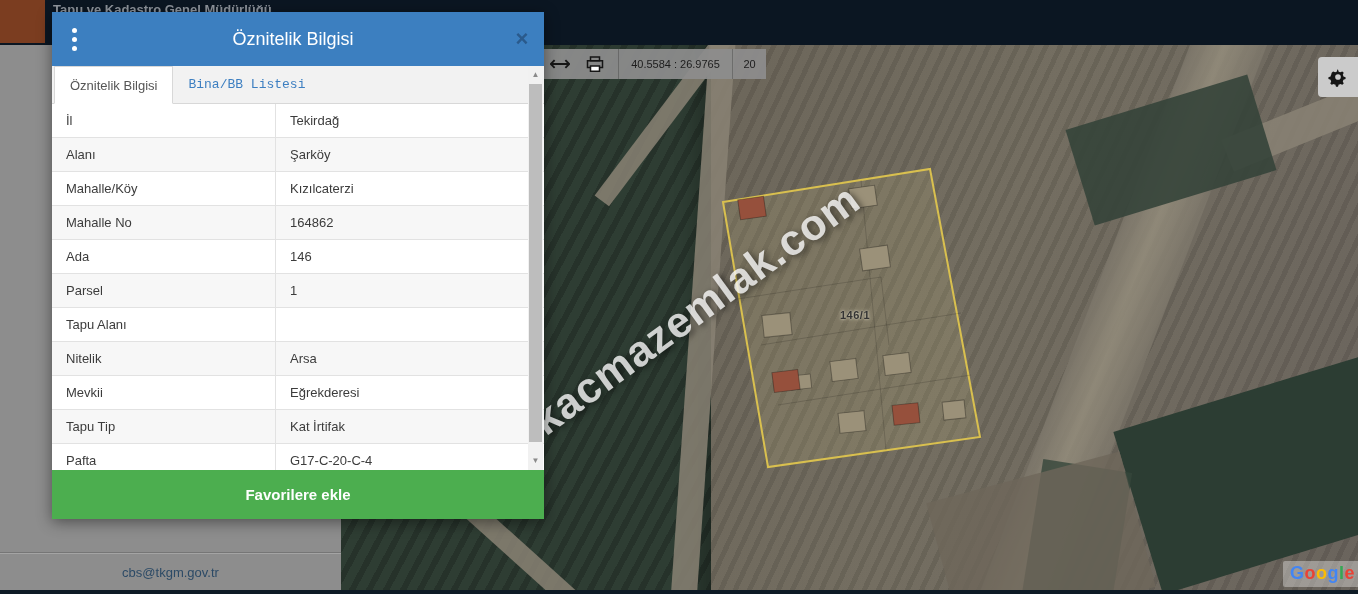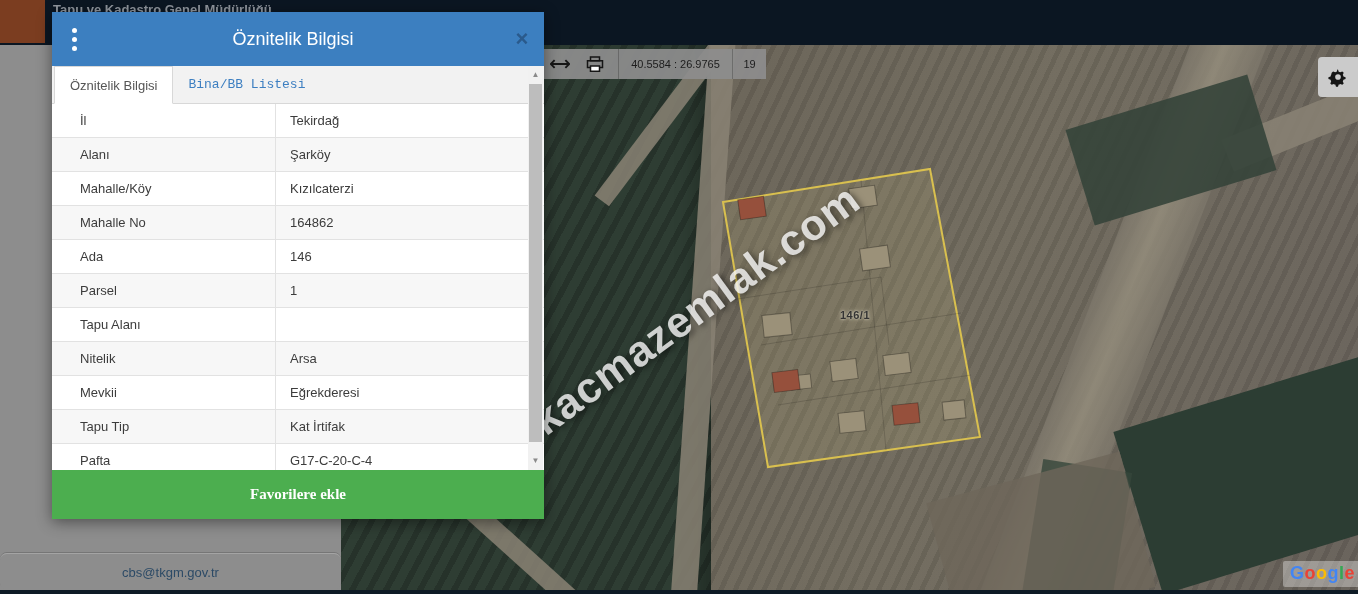--- a/index.html
+++ b/index.html
@@ -56,51 +56,51 @@
   .google-logo { position:absolute; left:1283px; top:561px; padding:2px 7px 3px;
          background:rgba(255,255,255,0.35); border-radius:2px; font-size:18px; font-weight:bold; z-index:6;
          letter-spacing:0.5px; }
   .gl-1,.gl-4 { color:#4285F4; } .gl-2,.gl-6 { color:#EA4335; } .gl-3 { color:#FBBC05; } .gl-5 { color:#34A853; }
 
   .bottom-strip { position:absolute; left:0; bottom:0; width:1358px; height:4px; background:#0e1b26; z-index:7; }
 
   
   .sidebar { position:absolute; left:0; top:45px; width:341px; height:545px; background:#8d8d8d; z-index:2; }
   .sidebar-footer { position:absolute; left:0; bottom:0; width:100%; height:37px;
-         border-top:1px solid #a4a4a4; box-shadow:0 -1px 0 #767676; display:flex; align-items:center; justify-content:center;border-radius:7px; }
+         border-top:1px solid #a4a4a4; box-shadow:0 -1px 0 #767676; display:flex; align-items:center; justify-content:center; }
   .sidebar-email { color:#2c4a66; font-size:13px; text-decoration:none; }
 
   
   .modal { position:absolute; left:8px; top:12px; width:492px; z-index:10;
          box-shadow:0 3px 14px rgba(0,0,0,0.45); background:#fff;margin-left:44px; }
   .modal-header { height:54px; background:#3c7fc0; display:flex; align-items:center; }
   .kebab { width:34px; display:flex; flex-direction:column; align-items:center; gap:4px; padding-left:10px; cursor:pointer; }
   .kebab i { width:5px; height:5px; border-radius:50%; background:#fff; }
   .modal-title { flex:1; text-align:center; color:#fff; font-size:18px; }
   .modal-close { width:44px; text-align:center; color:#2a5a8c; font-size:22px; font-weight:bold; cursor:pointer; }
 
   .modal-body { position:relative; background:#fff; }
   .tabbar { height:38px; background:#f2f2f2; border-bottom:1px solid #d8d8d8; display:flex; align-items:stretch; padding-left:2px; }
   .tab { display:flex; align-items:center; padding:0 15px; font-size:13px; cursor:pointer; }
   .tab.active { background:#fff; border:1px solid #d8d8d8; border-bottom:1px solid #fff; margin-bottom:-1px; color:#555; }
   .tab.inactive { color:#3d7fc1;font-family:Liberation Mono, monospace; }
 
   .table-wrap { height:366px; overflow:hidden; }
   .trow { display:flex; height:34px; border-bottom:1px solid #e2e2e2; font-size:13px; color:#3c3c3c; }
   .trow:nth-child(even) { background:#f7f7f7; }
-  .tcell-label { width:224px; border-right:1px solid #e2e2e2; display:flex; align-items:center; padding-left:28px; }
+  .tcell-label { width:224px; border-right:1px solid #e2e2e2; display:flex; align-items:center; padding-left:14px; }
   .tcell-value { flex:1; display:flex; align-items:center; padding-left:14px; }
 
   .vscroll { position:absolute; right:1px; top:0; width:15px; height:404px; background:#f1f1f1; z-index:3; }
   .vs-arrow { position:absolute; left:0; width:15px; height:14px; color:#8a8a8a; font-size:8px; text-align:center; line-height:14px; }
   .vs-up { top:2px; } .vs-down { bottom:2px; }
   .vs-thumb { position:absolute; left:1px; top:18px; width:13px; height:358px; background:#bdbdbd; }
 
   .fav-btn { width:100%; height:49px; background:#4cae4f; border:none; color:#fff; font-size:15px; font-weight:600;
-         font-family:Liberation Serif, serif; cursor:pointer; display:block; }
+         font-family:Liberation Sans, sans-serif; cursor:pointer; display:block; }
 </style>
 </head>
 <body>
 
 <div class="navbar">
   <div class="navbar-logo"></div>
   <div class="navbar-title">Tapu ve Kadastro Genel Müdürlüğü</div>
 </div>
 
 <div class="map">
@@ -161,21 +161,21 @@
     </span>
     <span style="display:flex">
       <svg width="18" height="17" viewBox="0 0 24 22">
         <rect x="6" y="1" width="12" height="5" fill="none" stroke="#161616" stroke-width="2"></rect>
         <rect x="2" y="6" width="20" height="9" fill="none" stroke="#161616" stroke-width="2"></rect>
         <rect x="6" y="13" width="12" height="7" fill="#fff" stroke="#161616" stroke-width="2"></rect>
       </svg>
     </span>
   </div>
   <div class="mt-box mt-coords">40.5584 : 26.9765</div>
-  <div class="mt-box mt-zoom">19</div>
+  <div class="mt-box mt-zoom">20</div>
 </div>
 
 <div class="gear-btn">
   <span style="display:flex">
     <svg width="20" height="20" viewBox="0 0 24 24">
       <path fill="#161616" d="M12 1.5l1 3a8 8 0 012.2.9l2.9-1.3 2 2-1.3 2.9a8 8 0 01.9 2.2l3 1v2.8l-3 1a8 8 0 01-.9 2.2l1.3 2.9-2 2-2.9-1.3a8 8 0 01-2.2.9l-1 3h-2.8l-1-3a8 8 0 01-2.2-.9l-2.9 1.3-2-2 1.3-2.9a8 8 0 01-.9-2.2l-3-1v-2.8l3-1a8 8 0 01.9-2.2L3.1 6.1l2-2 2.9 1.3a8 8 0 012.2-.9l1-3z" transform="scale(0.85) translate(2.1,2.1)"></path>
       <circle cx="12" cy="12" r="3.4" fill="#cbcbcb"></circle>
     </svg>
   </span>
 </div>

